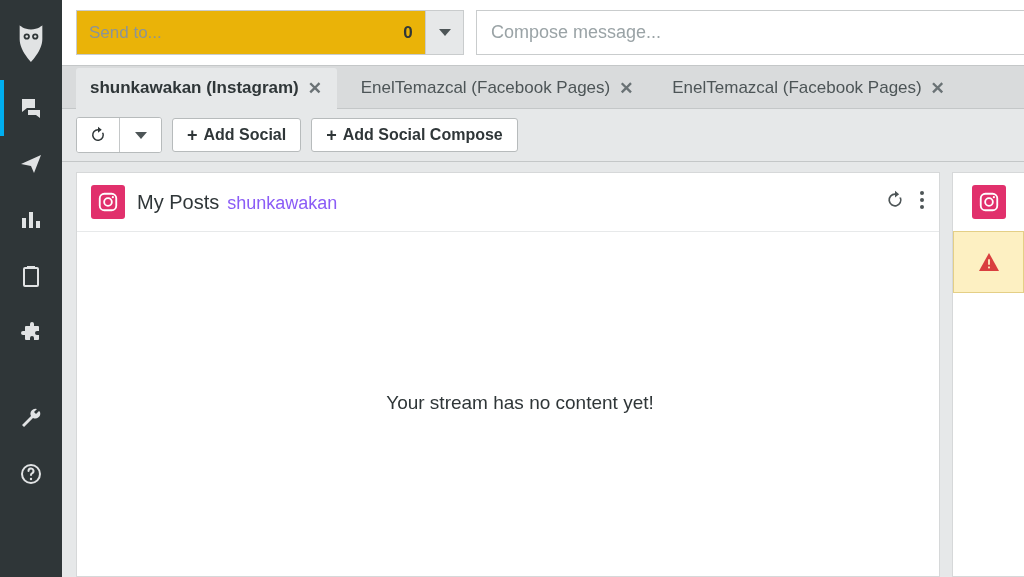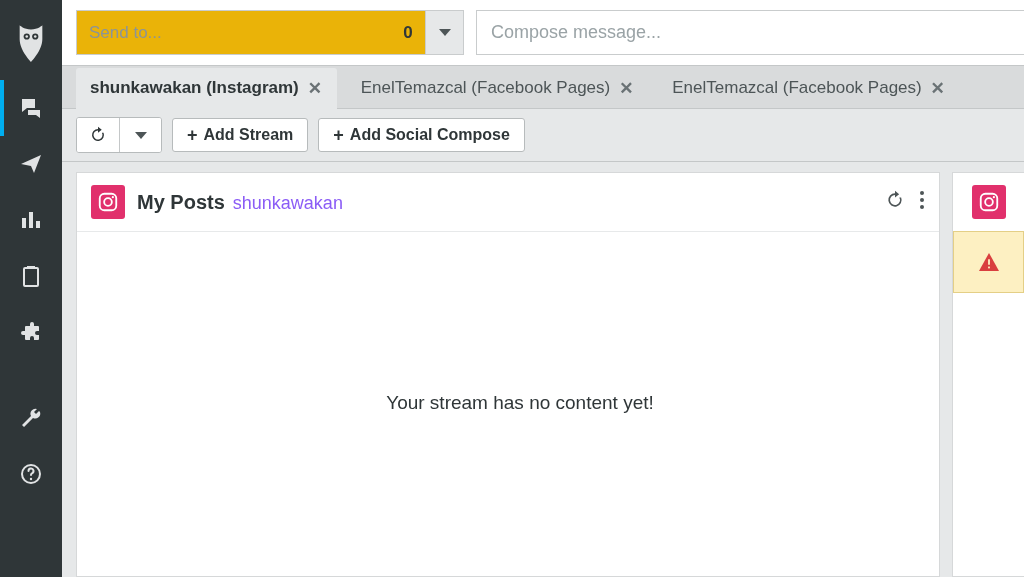--- a/index.html
+++ b/index.html
@@ -201,21 +201,21 @@
       border-bottom: 1px solid #e7e9ea;
     }
     .ig-badge {
       width: 34px; height: 34px;
       background: #e1306c;
       display: flex; align-items: center; justify-content: center;
       border-radius: 3px;
       flex-shrink: 0;
     }
     .stream-title-wrap { display: flex; align-items: baseline; gap: 8px; flex: 1; min-width: 0; }
-    .stream-title { font-size: 20px; font-weight: 700; color: #2f3638; }
+    .stream-title { font-size: 20px; font-weight: 400; color: #2f3638; }
     .stream-sub { font-size: 18px; color: #8b5cf6; }
     .stream-actions { display: flex; align-items: center; gap: 14px; }
     .stream-body {
       flex: 1;
       display: flex;
       align-items: flex-start;
       justify-content: center;
       padding-top: 160px;
     }
     .empty-msg { font-size: 19px; color: #2f3638; margin-left: 24px; }
@@ -325,21 +325,21 @@
           <svg width="18" height="18" viewBox="0 0 24 24" fill="#2f3638">
               <path d="M12 4a8 8 0 1 0 7.4 5h-2.2A6 6 0 1 1 12 6v3l5-4-5-4v3z"></path>
             </svg>
         </div>
         <div class="icon-btn">
           <span class="caret-down"></span>
         </div>
       </div>
       <button class="toolbar-btn">
         <span class="plus">+</span>
-        <span>Add Stream</span>
+        <span>Add Social</span>
       </button>
       <button class="toolbar-btn">
         <span class="plus">+</span>
         <span>Add Social Compose</span>
       </button>
     </div>
 
     <div class="columns">
       <div class="stream-col main-col">
         <div class="stream-header">

